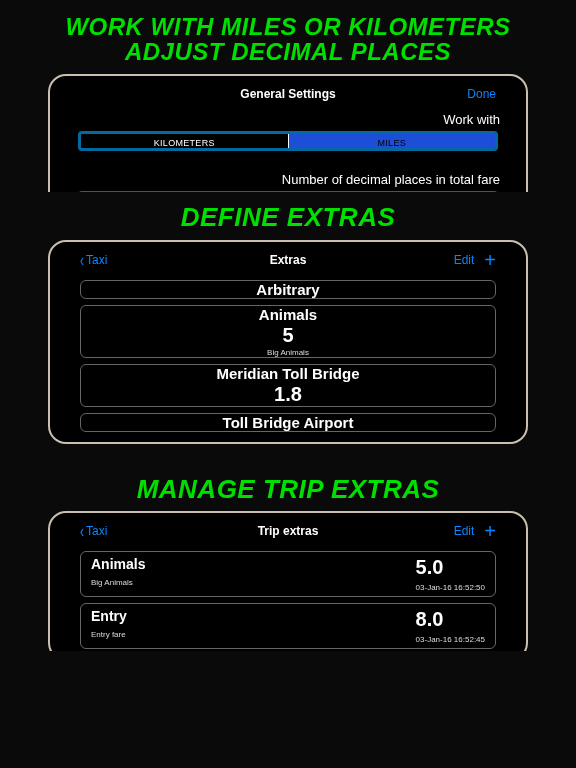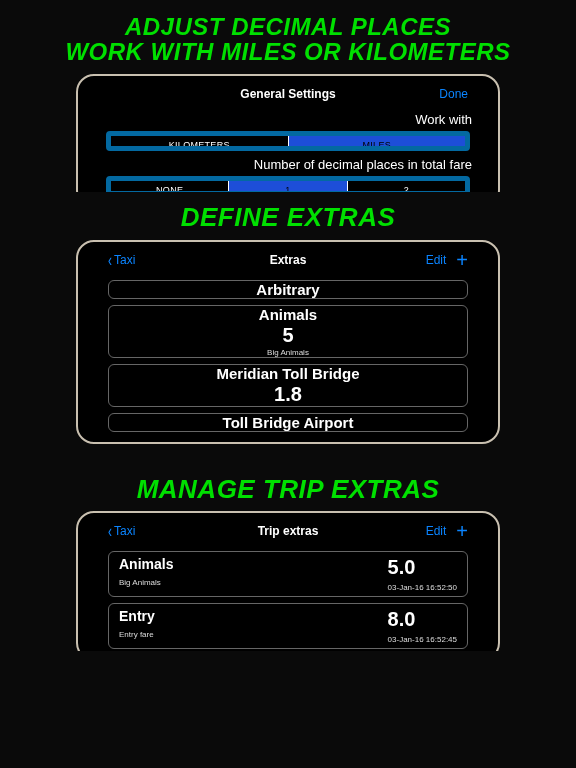--- a/index.html
+++ b/index.html
@@ -18,21 +18,21 @@
     text-align: center;
     letter-spacing: 0.5px;
     line-height: 1.05;
   }
   .headline-block-top { padding: 14px 0 10px; font-size: 24px; }
   .headline-mid { padding: 12px 8px 8px; font-size: 26px; }
   .headline-bot { padding: 14px 0 8px; font-size: 26px; }
 
   .tablet {
     margin: 0 auto;
-    width: 424px;
+    width: 480px;
     background: #000;
     border: 2px solid #c9c0b0;
     border-radius: 18px;
     padding: 4px 26px;
     position: relative;
   }
   .tablet .screen {
     background: #000;
     width: 100%;
   }
@@ -48,25 +48,25 @@
   }
   .nav-left { color: #0a84ff; display:flex; align-items:center; gap:2px;}
   .nav-title { color: #fff; font-weight: 600; position:absolute; left:0; right:0; text-align:center; pointer-events:none;}
   .nav-right { color: #0a84ff; display:flex; align-items:center; gap:10px;}
   .nav-plus { font-size: 20px; line-height: 1; font-weight: 300; }
 
   
   .seg-label { text-align:right; font-size: 13px; color:#fff; margin: 4px 0; }
   .seg {
     display:flex;
-    border: 5px solid #0369a1;
+    border: 3px solid #0369a1;
     border-radius: 4px;
     overflow:hidden;
     height: 20px;
-    margin: 0 2px 6px;
+    margin: 0 2px 21px;
   }
   .seg-item {
     flex:1;
     text-align:center;
     font-size: 9px;
     line-height: 18px;
     color:#fff;
     border-right: 1px solid #fff;
     letter-spacing: 0.3px;
   }
@@ -108,22 +108,22 @@
   
   .clip { overflow:hidden; }
   .clip1 { height: 118px; }
   .clip2 { height: 222px; }
   .clip3 { height: 140px; }
 </style>
 </head>
 <body>
 
 <div class="headline headline-block-top">
+  <div>WORK WITH MILES OR KILOMETERS</div>
   <div>ADJUST DECIMAL PLACES</div>
-  <div>WORK WITH MILES OR KILOMETERS</div>
 </div>
 
 <div class="clip clip1">
 <div class="tablet">
   <div class="screen">
     <div class="navbar">
       <span class="nav-left"></span>
       <span class="nav-title">General Settings</span>
       <span class="nav-right">Done</span>
     </div>

